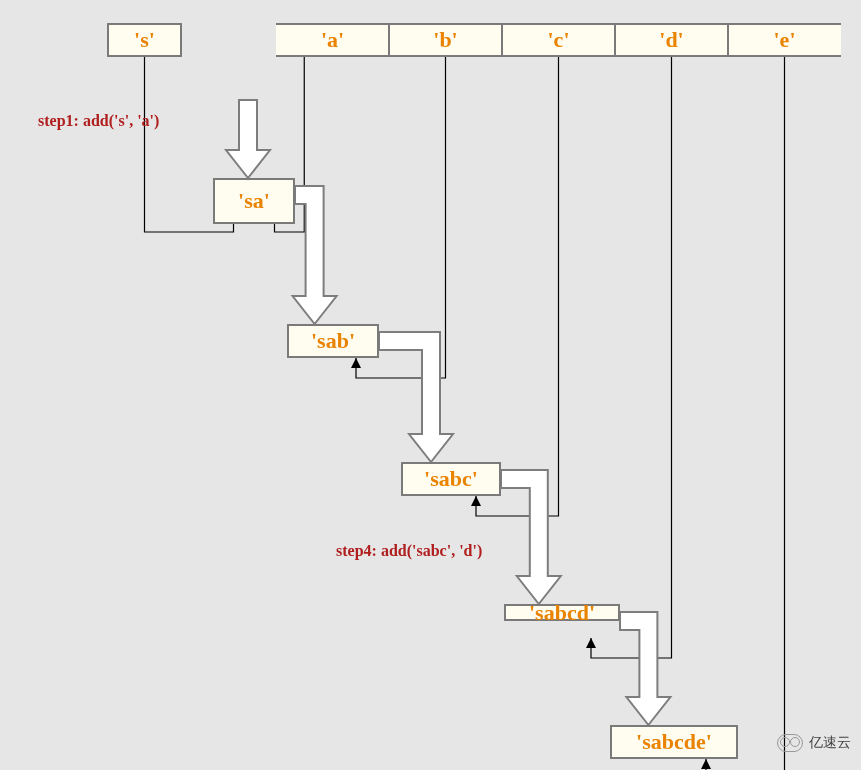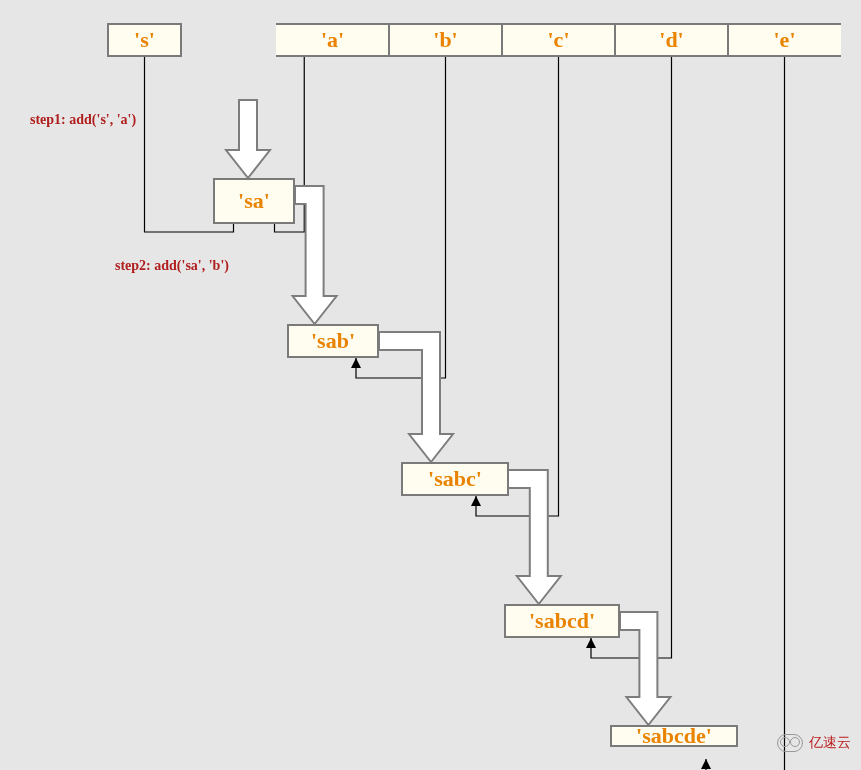--- a/index.html
+++ b/index.html
@@ -27,22 +27,23 @@
     display: flex;
     align-items: center;
     justify-content: center;
     padding: 0 6px;
     white-space: nowrap;
   }
   .label {
     position: absolute;
     color: #b01e1e;
     font-weight: bold;
-    font-size: 14px;
+    font-size: 16px;
     white-space: nowrap;
+    margin-left: 8px;
   }
   svg.overlay {
     position: absolute;
     left: 0; top: 0;
     width: 861px;
     height: 770px;
     pointer-events: none;
   }
   .connector {
     stroke: #000;
@@ -60,21 +61,21 @@
   .splitter {
     position: absolute;
     background: #7a7a7a;
   }
   .watermark {
     position: absolute;
     right: 10px;
     bottom: 18px;
     font-family: sans-serif;
     font-size: 14px;
-    color: #b91c1c;
+    color: #404040;
     display: flex;
     align-items: center;
     gap: 6px;
   }
   .watermark .wm-icon {
     width: 24px;
     height: 16px;
     border: 1.5px solid #999;
     border-radius: 10px;
     position: relative;
@@ -161,27 +162,27 @@
      Z"></path>
     </svg>
     <div class="node" style="left: 107px; top: 23px; width: 75px; height: 34px;">'s'</div>
     <div class="node" style="left: 276px; top: 23px; width: 113px; height: 34px; border-left: none; border-right: none; background: rgb(255, 252, 240); z-index: 1;">'a'</div>
     <div class="node" style="left: 389px; top: 23px; width: 113px; height: 34px; border-left: none; border-right: none; background: rgb(255, 252, 240); z-index: 1;">'b'</div>
     <div class="node" style="left: 502px; top: 23px; width: 113px; height: 34px; border-left: none; border-right: none; background: rgb(255, 252, 240); z-index: 1;">'c'</div>
     <div class="node" style="left: 615px; top: 23px; width: 113px; height: 34px; border-left: none; border-right: none; background: rgb(255, 252, 240); z-index: 1;">'d'</div>
     <div class="node" style="left: 728px; top: 23px; width: 113px; height: 34px; border-left: none; border-right: none; background: rgb(255, 252, 240); z-index: 1;">'e'</div>
     <div class="node" style="left: 213px; top: 178px; width: 82px; height: 46px;">'sa'</div>
     <div class="node" style="left: 287px; top: 324px; width: 92px; height: 34px;">'sab'</div>
-    <div class="node" style="left: 401px; top: 462px; width: 108px; height: 34px;">'sabc'</div>
-    <div class="node" style="left: 504px; top: 604px; width: 116px; height: 34px;">'sabcd'</div>
-    <div class="node" style="left: 610px; top: 725px; width: 128px; height: 22px;">'sabcde'</div>
+    <div class="node" style="left: 401px; top: 462px; width: 100px; height: 34px;">'sabc'</div>
+    <div class="node" style="left: 504px; top: 604px; width: 116px; height: 17px;">'sabcd'</div>
+    <div class="node" style="left: 610px; top: 725px; width: 128px; height: 34px;">'sabcde'</div>
     <div class="splitter" style="left: 388px; top: 23px; width: 2px; height: 34px; z-index: 2;"></div>
     <div class="splitter" style="left: 501px; top: 23px; width: 2px; height: 34px; z-index: 2;"></div>
     <div class="splitter" style="left: 614px; top: 23px; width: 2px; height: 34px; z-index: 2;"></div>
     <div class="splitter" style="left: 727px; top: 23px; width: 2px; height: 34px; z-index: 2;"></div>
     <div class="label" style="left: 30px; top: 112px;">step1: add('s', 'a')</div>
-    <div class="label" style="left: 115px; top: 258px;">step2: add('sa', 'b')</div>
+    <div class="label" style="left: 328px; top: 542px;">step4: add('sabc', 'd')</div>
   </div>
 
 <div class="watermark">
   <span class="wm-icon"></span>
   <span>亿速云</span>
 </div>
 
 </body></html>

